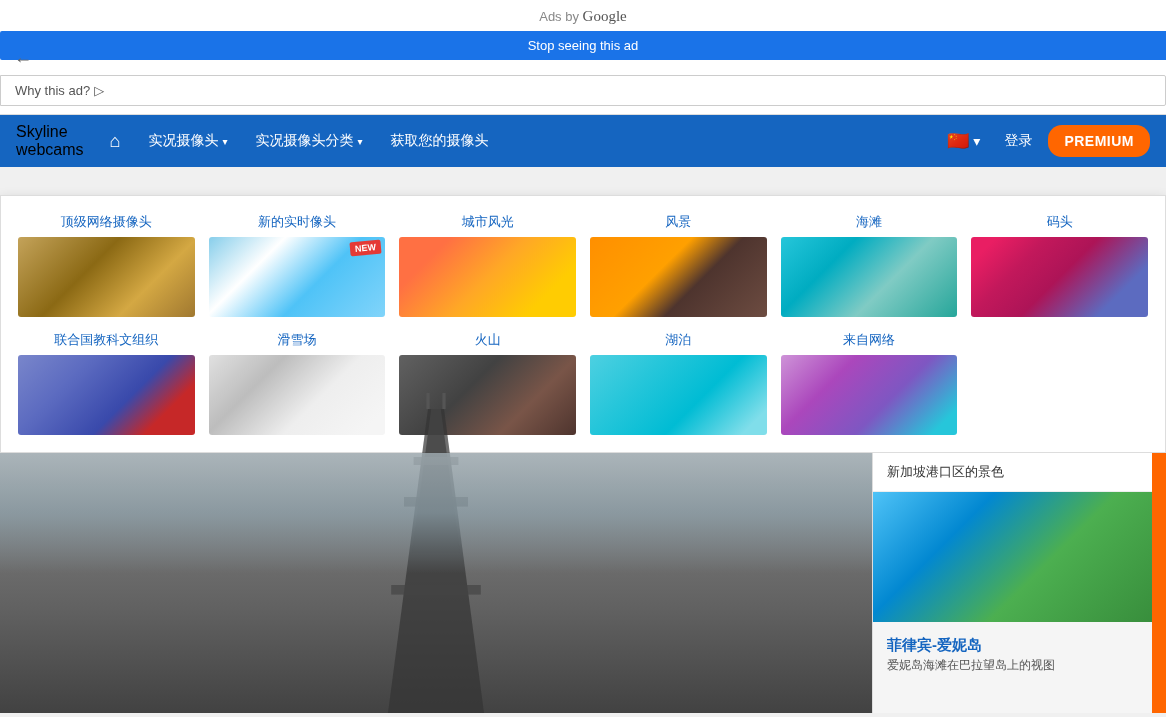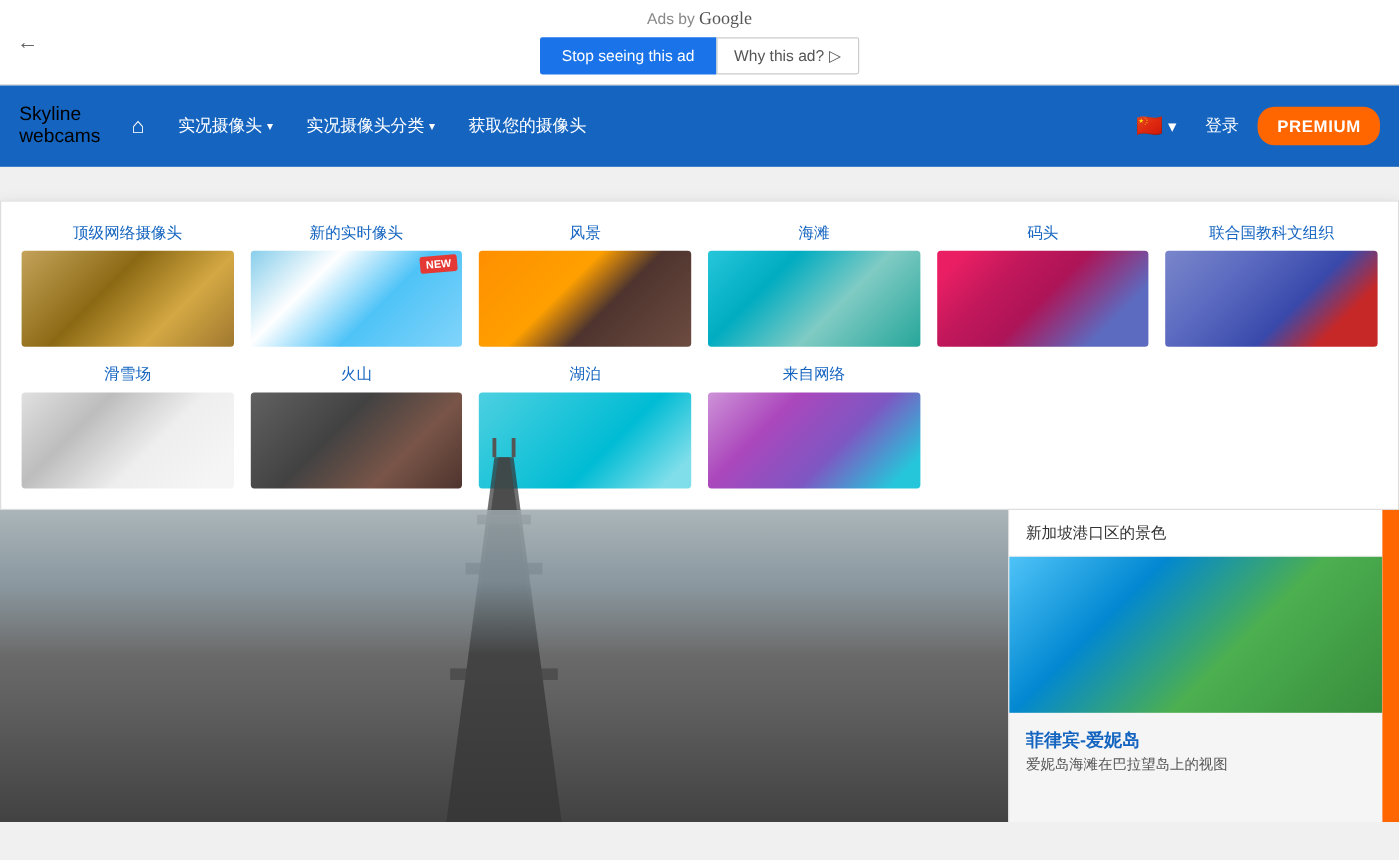--- a/index.html
+++ b/index.html
@@ -20,21 +20,22 @@
       text-align: center;
     }
     .ads-by-google span.google-text {
       font-family: Georgia, serif;
       font-size: 15px;
       color: #555;
     }
     .ad-buttons {
       display: flex;
       justify-content: center;
-      gap: 0;
+      gap: 15px;
+      flex-direction: column;
     }
     .stop-seeing-btn {
       background: #1a73e8;
       color: #fff;
       border: none;
       padding: 7px 18px;
       font-size: 13px;
       cursor: pointer;
       border-radius: 2px 0 0 2px;
     }
@@ -61,21 +62,21 @@
       color: #666;
       cursor: pointer;
     }
 
     
     .navbar {
       background: #1565c0;
       display: flex;
       align-items: center;
       padding: 0 16px;
-      height: 68px;
+      height: 52px;
       gap: 0;
     }
     .home-icon-btn {
       color: #fff;
       background: none;
       border: none;
       font-size: 18px;
       padding: 0 14px;
       cursor: pointer;
       height: 52px;
@@ -196,21 +197,21 @@
     }
     .eiffel-tower {
       position: absolute;
       bottom: 0;
       left: 50%;
       transform: translateX(-50%);
       width: 180px;
       height: 320px;
     }
     .sidebar {
-      width: 312px;
+      width: 280px;
       background: #f5f5f5;
       border-left: 1px solid #ddd;
       padding: 0;
       overflow-y: auto;
     }
     .sidebar-location {
       padding: 10px 14px;
       background: #fff;
       border-bottom: 1px solid #eee;
       font-size: 13px;
@@ -298,20 +299,24 @@
 
   <div class="menu-category">
     <span class="menu-category-title">顶级网络摄像头</span>
     <div class="menu-category-img img-pyramids"></div>
   </div>
   <div class="menu-category">
     <span class="menu-category-title">新的实时像头</span>
     <div class="menu-category-img img-beach-new">
       <span class="new-badge">NEW</span>
     </div>
+  </div>
+  <div class="menu-category">
+    <span class="menu-category-title">城市风光</span>
+    <div class="menu-category-img img-city"></div>
   </div>
   <div class="menu-category">
     <span class="menu-category-title">风景</span>
     <div class="menu-category-img img-landscape"></div>
   </div>
   <div class="menu-category">
     <span class="menu-category-title">海滩</span>
     <div class="menu-category-img img-seaside"></div>
   </div>
   <div class="menu-category">

